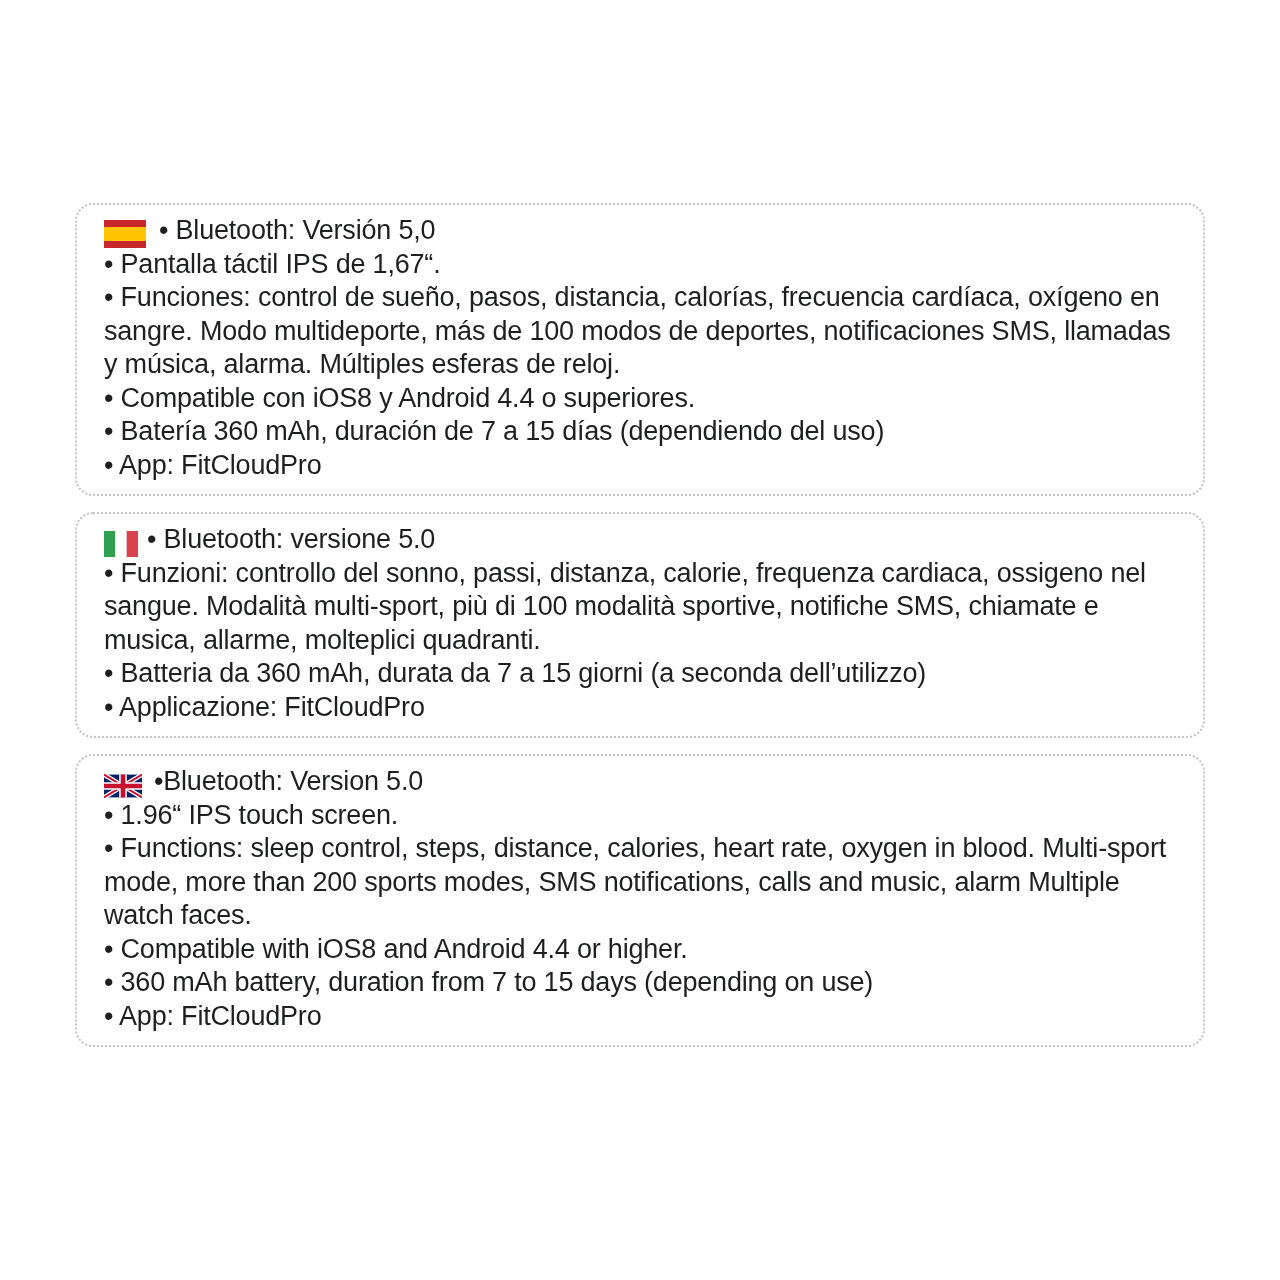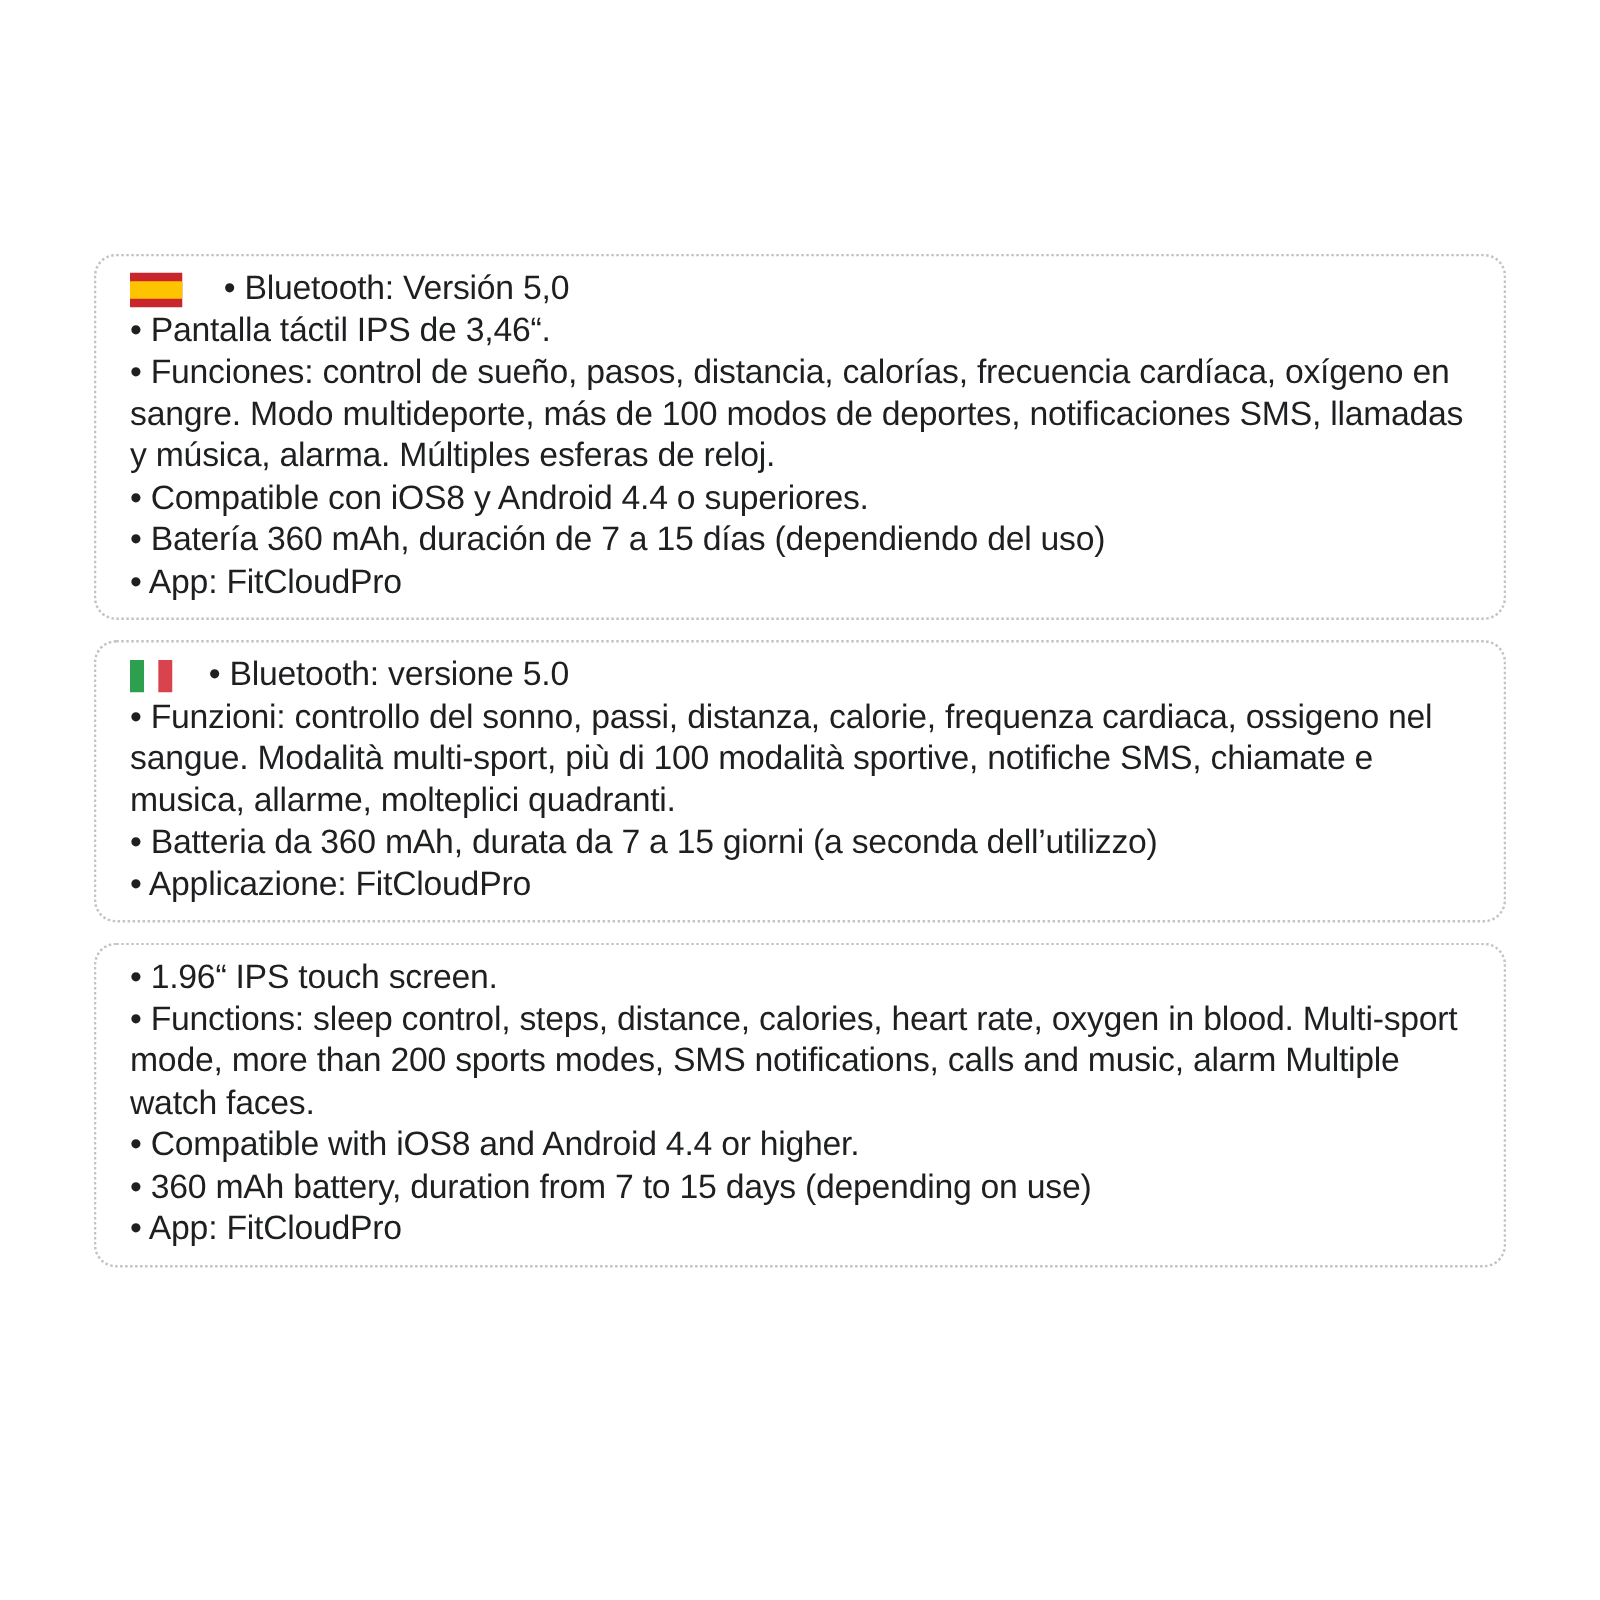--- a/index.html
+++ b/index.html
@@ -28,22 +28,21 @@
     color: #1e1f21;
     font-size: 27px;
     line-height: 33.5px;
     letter-spacing: -0.2px;
   }
   .line { 
     white-space: pre-wrap;
   }
   .first-line {
     display: flex;
-    align-items: center;
-    gap: 20px;
+    align-items: flex-end;
   }
   .flag {
     display: inline-flex;
     flex: 0 0 auto;
     line-height: 0;
   }
   .flag svg { display: block; }
   .flag-es { margin-right: 13px; margin-top: 2px; }
   .flag-it { margin-right: 9px;  margin-top: 2px; }
   .flag-uk { margin-right: 12px; margin-top: 2px; }
@@ -57,21 +56,21 @@
     <section class="card">
       <div class="line first-line">
         <span class="flag flag-es">
           <svg width="42" height="28" viewBox="0 0 42 28">
             <rect x="0" y="0" width="42" height="28" fill="#c8252c"></rect>
             <rect x="0" y="7" width="42" height="14" fill="#ffc400"></rect>
           </svg>
         </span>
         <span>• Bluetooth: Versión 5,0</span>
       </div>
-      <div class="line">• Pantalla táctil IPS de 3,46“.</div>
+      <div class="line">• Pantalla táctil IPS de 1,67“.</div>
       <div class="line">• Funciones: control de sueño, pasos, distancia, calorías, frecuencia cardíaca, oxígeno en sangre. Modo multideporte, más de 100 modos de deportes, notificaciones SMS, llamadas y música, alarma. Múltiples esferas de reloj.</div>
       <div class="line">• Compatible con iOS8 y Android 4.4 o superiores.</div>
       <div class="line">• Batería 360 mAh, duración de 7 a 15 días (dependiendo del uso)</div>
       <div class="line">• App: FitCloudPro</div>
     </section>
 
     <section class="card">
       <div class="line first-line">
         <span class="flag flag-it">
           <svg width="34" height="26" viewBox="0 0 34 26">
@@ -81,20 +80,32 @@
           </svg>
         </span>
         <span>• Bluetooth: versione 5.0</span>
       </div>
       <div class="line">• Funzioni: controllo del sonno, passi, distanza, calorie, frequenza cardiaca, ossigeno nel sangue. Modalità multi-sport, più di 100 modalità sportive, notifiche SMS, chiamate e musica, allarme, molteplici quadranti.</div>
       <div class="line">• Batteria da 360 mAh, durata da 7 a 15 giorni (a seconda dell’utilizzo)</div>
       <div class="line">• Applicazione: FitCloudPro</div>
     </section>
 
     <section class="card">
+      <div class="line first-line">
+        <span class="flag flag-uk">
+          <svg width="38" height="26" viewBox="0 0 60 36">
+            <rect width="60" height="36" fill="#012169"></rect>
+            <path d="M0,0 L60,36 M60,0 L0,36" stroke="#ffffff" stroke-width="7.2"></path>
+            <path d="M0,0 L60,36 M60,0 L0,36" stroke="#c8102e" stroke-width="3"></path>
+            <path d="M30,0 V36 M0,18 H60" stroke="#ffffff" stroke-width="12"></path>
+            <path d="M30,0 V36 M0,18 H60" stroke="#c8102e" stroke-width="7.2"></path>
+          </svg>
+        </span>
+        <span>•Bluetooth: Version 5.0</span>
+      </div>
       <div class="line">• 1.96“ IPS touch screen.</div>
       <div class="line">• Functions: sleep control, steps, distance, calories, heart rate, oxygen in blood. Multi-sport mode, more than 200 sports modes, SMS notifications, calls and music, alarm Multiple watch faces.</div>
       <div class="line">• Compatible with iOS8 and Android 4.4 or higher.</div>
       <div class="line">• 360 mAh battery, duration from 7 to 15 days (depending on use)</div>
       <div class="line">• App: FitCloudPro</div>
     </section>
 
   </div>
 </div>
 

